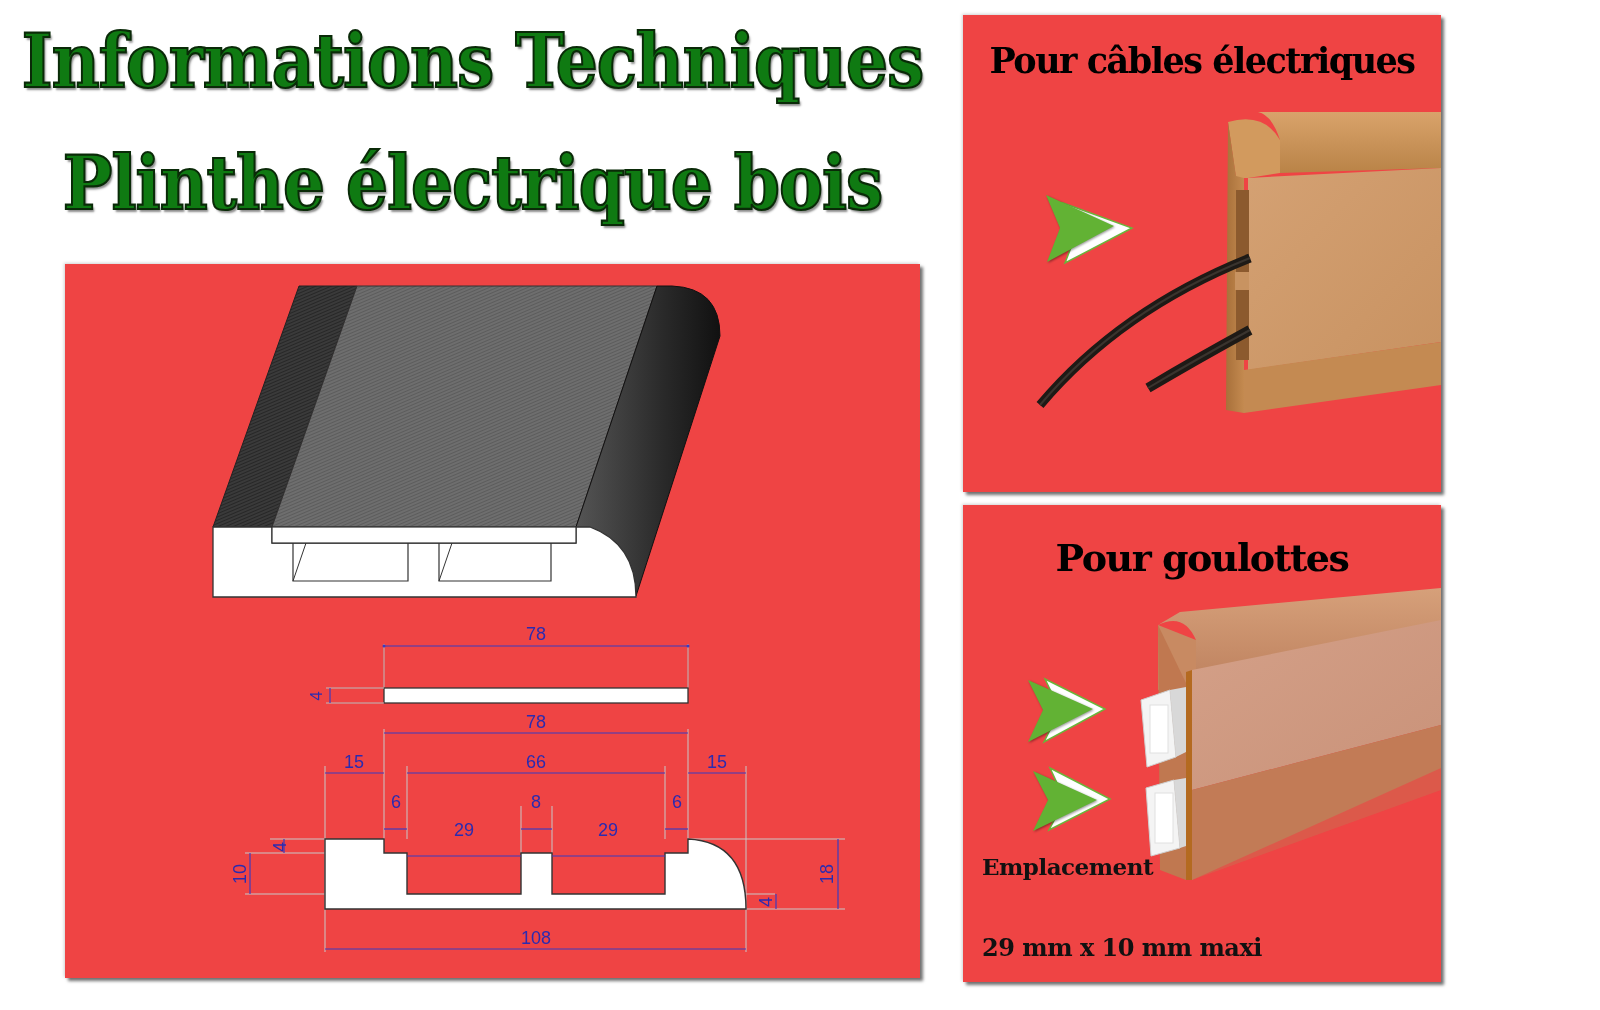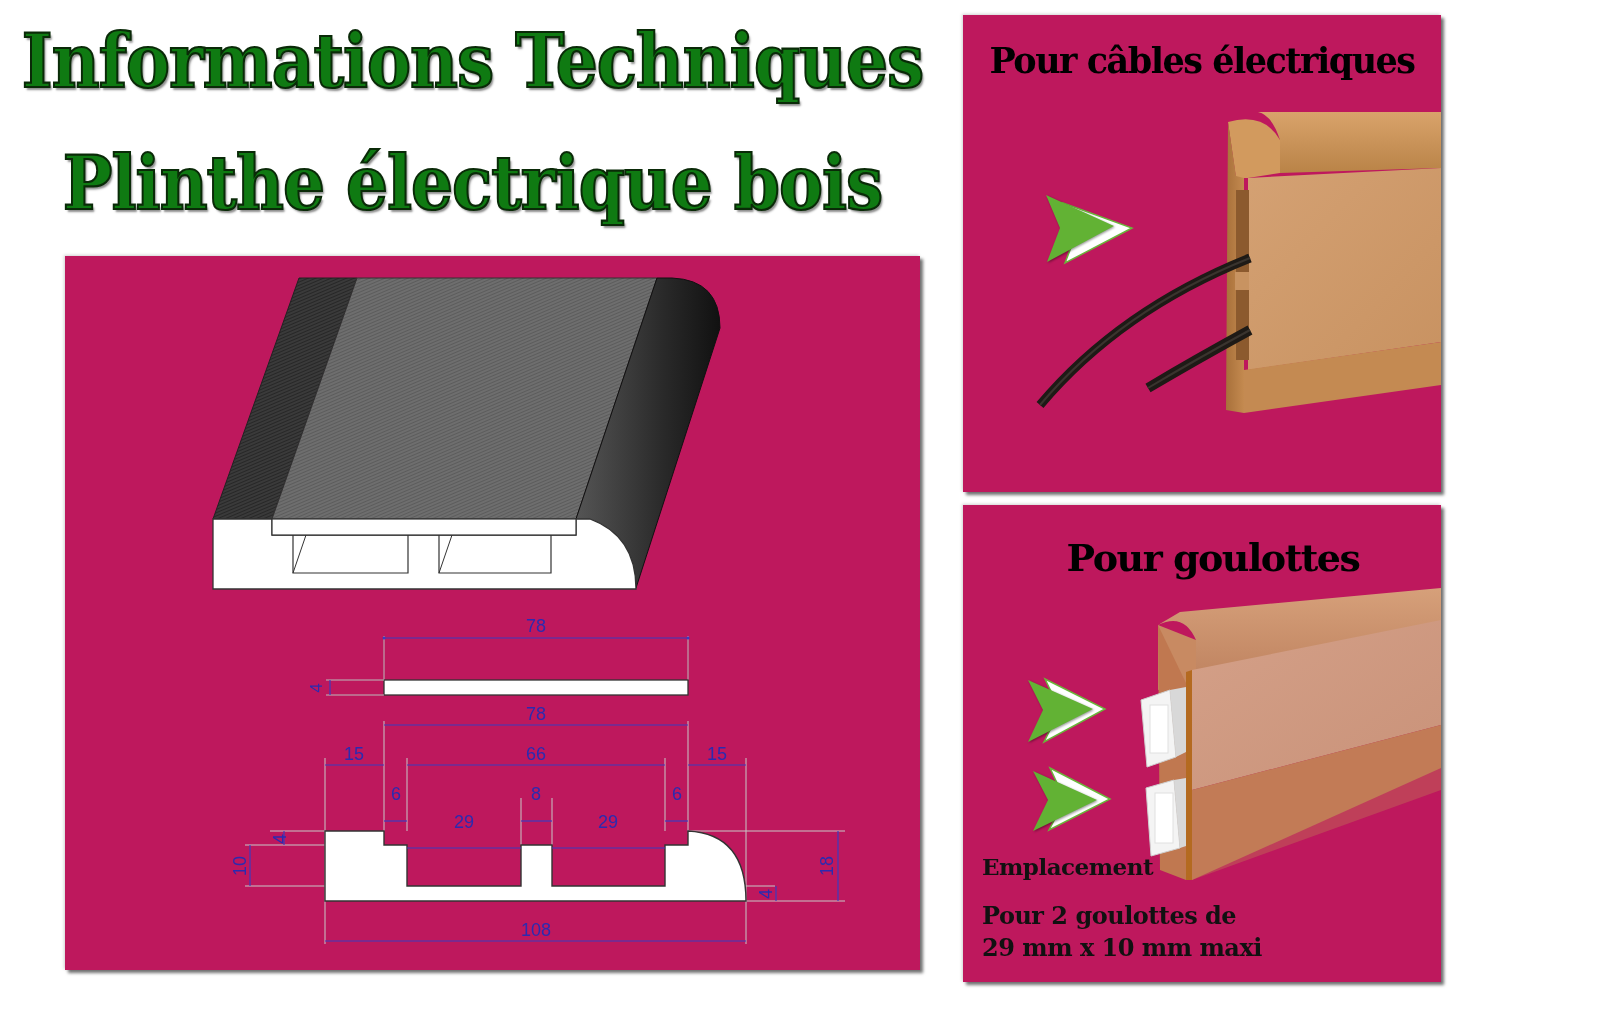--- a/index.html
+++ b/index.html
@@ -8,33 +8,33 @@
     position:absolute; left:0; width:945px; text-align:center;
     font-family:"DejaVu Serif", serif; font-weight:bold; color:#0f7a12;
     font-size:66px; letter-spacing:-1px; line-height:1;
     -webkit-text-stroke:2px #0a2a08;
     text-shadow: 2px 3px 2px rgba(0,0,0,0.45);
     transform: scaleY(1.12);
   }
   #title1 { top:28px; }
   #title2 { top:150px; }
   .panel {
-    position:absolute; background:#be185d;
+    position:absolute; background:#ef4444;
     box-shadow: 3px 3px 3px rgba(0,0,0,0.55), -1px -1px 3px rgba(0,0,0,0.18);
   }
-  #panel-drawing { left:65px; top:256px; width:855px; height:714px; }
+  #panel-drawing { left:65px; top:264px; width:855px; height:714px; }
   #panel-cables { left:963px; top:15px; width:478px; height:477px; }
   #panel-goulottes { left:963px; top:505px; width:478px; height:477px; }
   .panel-heading {
     position:absolute; left:0; width:100%; text-align:center;
     font-family:"DejaVu Serif", serif; font-weight:bold; color:#000;
     white-space:nowrap;
   }
   #cables-heading { top:25px; font-size:35px; letter-spacing:-1.5px; }
-  #goulottes-heading { top:30px; font-size:38px; letter-spacing:-1.5px;padding-left:11px; }
+  #goulottes-heading { top:30px; font-size:38px; letter-spacing:-1.5px; }
   .note-title {
     position:absolute; left:19px; top:348px; font-size:23px; font-weight:bold; color:#111;
     font-family:"DejaVu Serif", serif; letter-spacing:-0.5px;
   }
   .note-line {
     position:absolute; left:19px; font-size:24px; font-weight:bold; color:#111;
     font-family:"DejaVu Serif", serif; letter-spacing:-0.5px; white-space:nowrap;
   }
   #note-line1 { top:396px; }
   #note-line2 { top:428px;text-align:right; }
@@ -231,15 +231,14 @@
       <polygon points="1170,690 1186,687 1186,752 1176,757" fill="#d8d8d8"></polygon>
       <rect x="1150" y="705" width="18" height="48" fill="#ffffff" stroke="#e0e0e0"></rect>
     </g>
     <g>
       <polygon points="1146,788 1174,780 1180,848 1151,856" fill="#f4f4f4" stroke="#cfcfcf"></polygon>
       <polygon points="1174,780 1186,778 1186,846 1180,848" fill="#d8d8d8"></polygon>
       <rect x="1155" y="793" width="18" height="50" fill="#ffffff" stroke="#e0e0e0"></rect>
     </g>
   </svg>
   <div class="note-title">Emplacement</div>
-  <div id="note-line1" class="note-line">Pour 2 goulottes de</div>
   <div id="note-line2" class="note-line">29 mm x 10 mm maxi</div>
 </div>
 
 </body></html>

